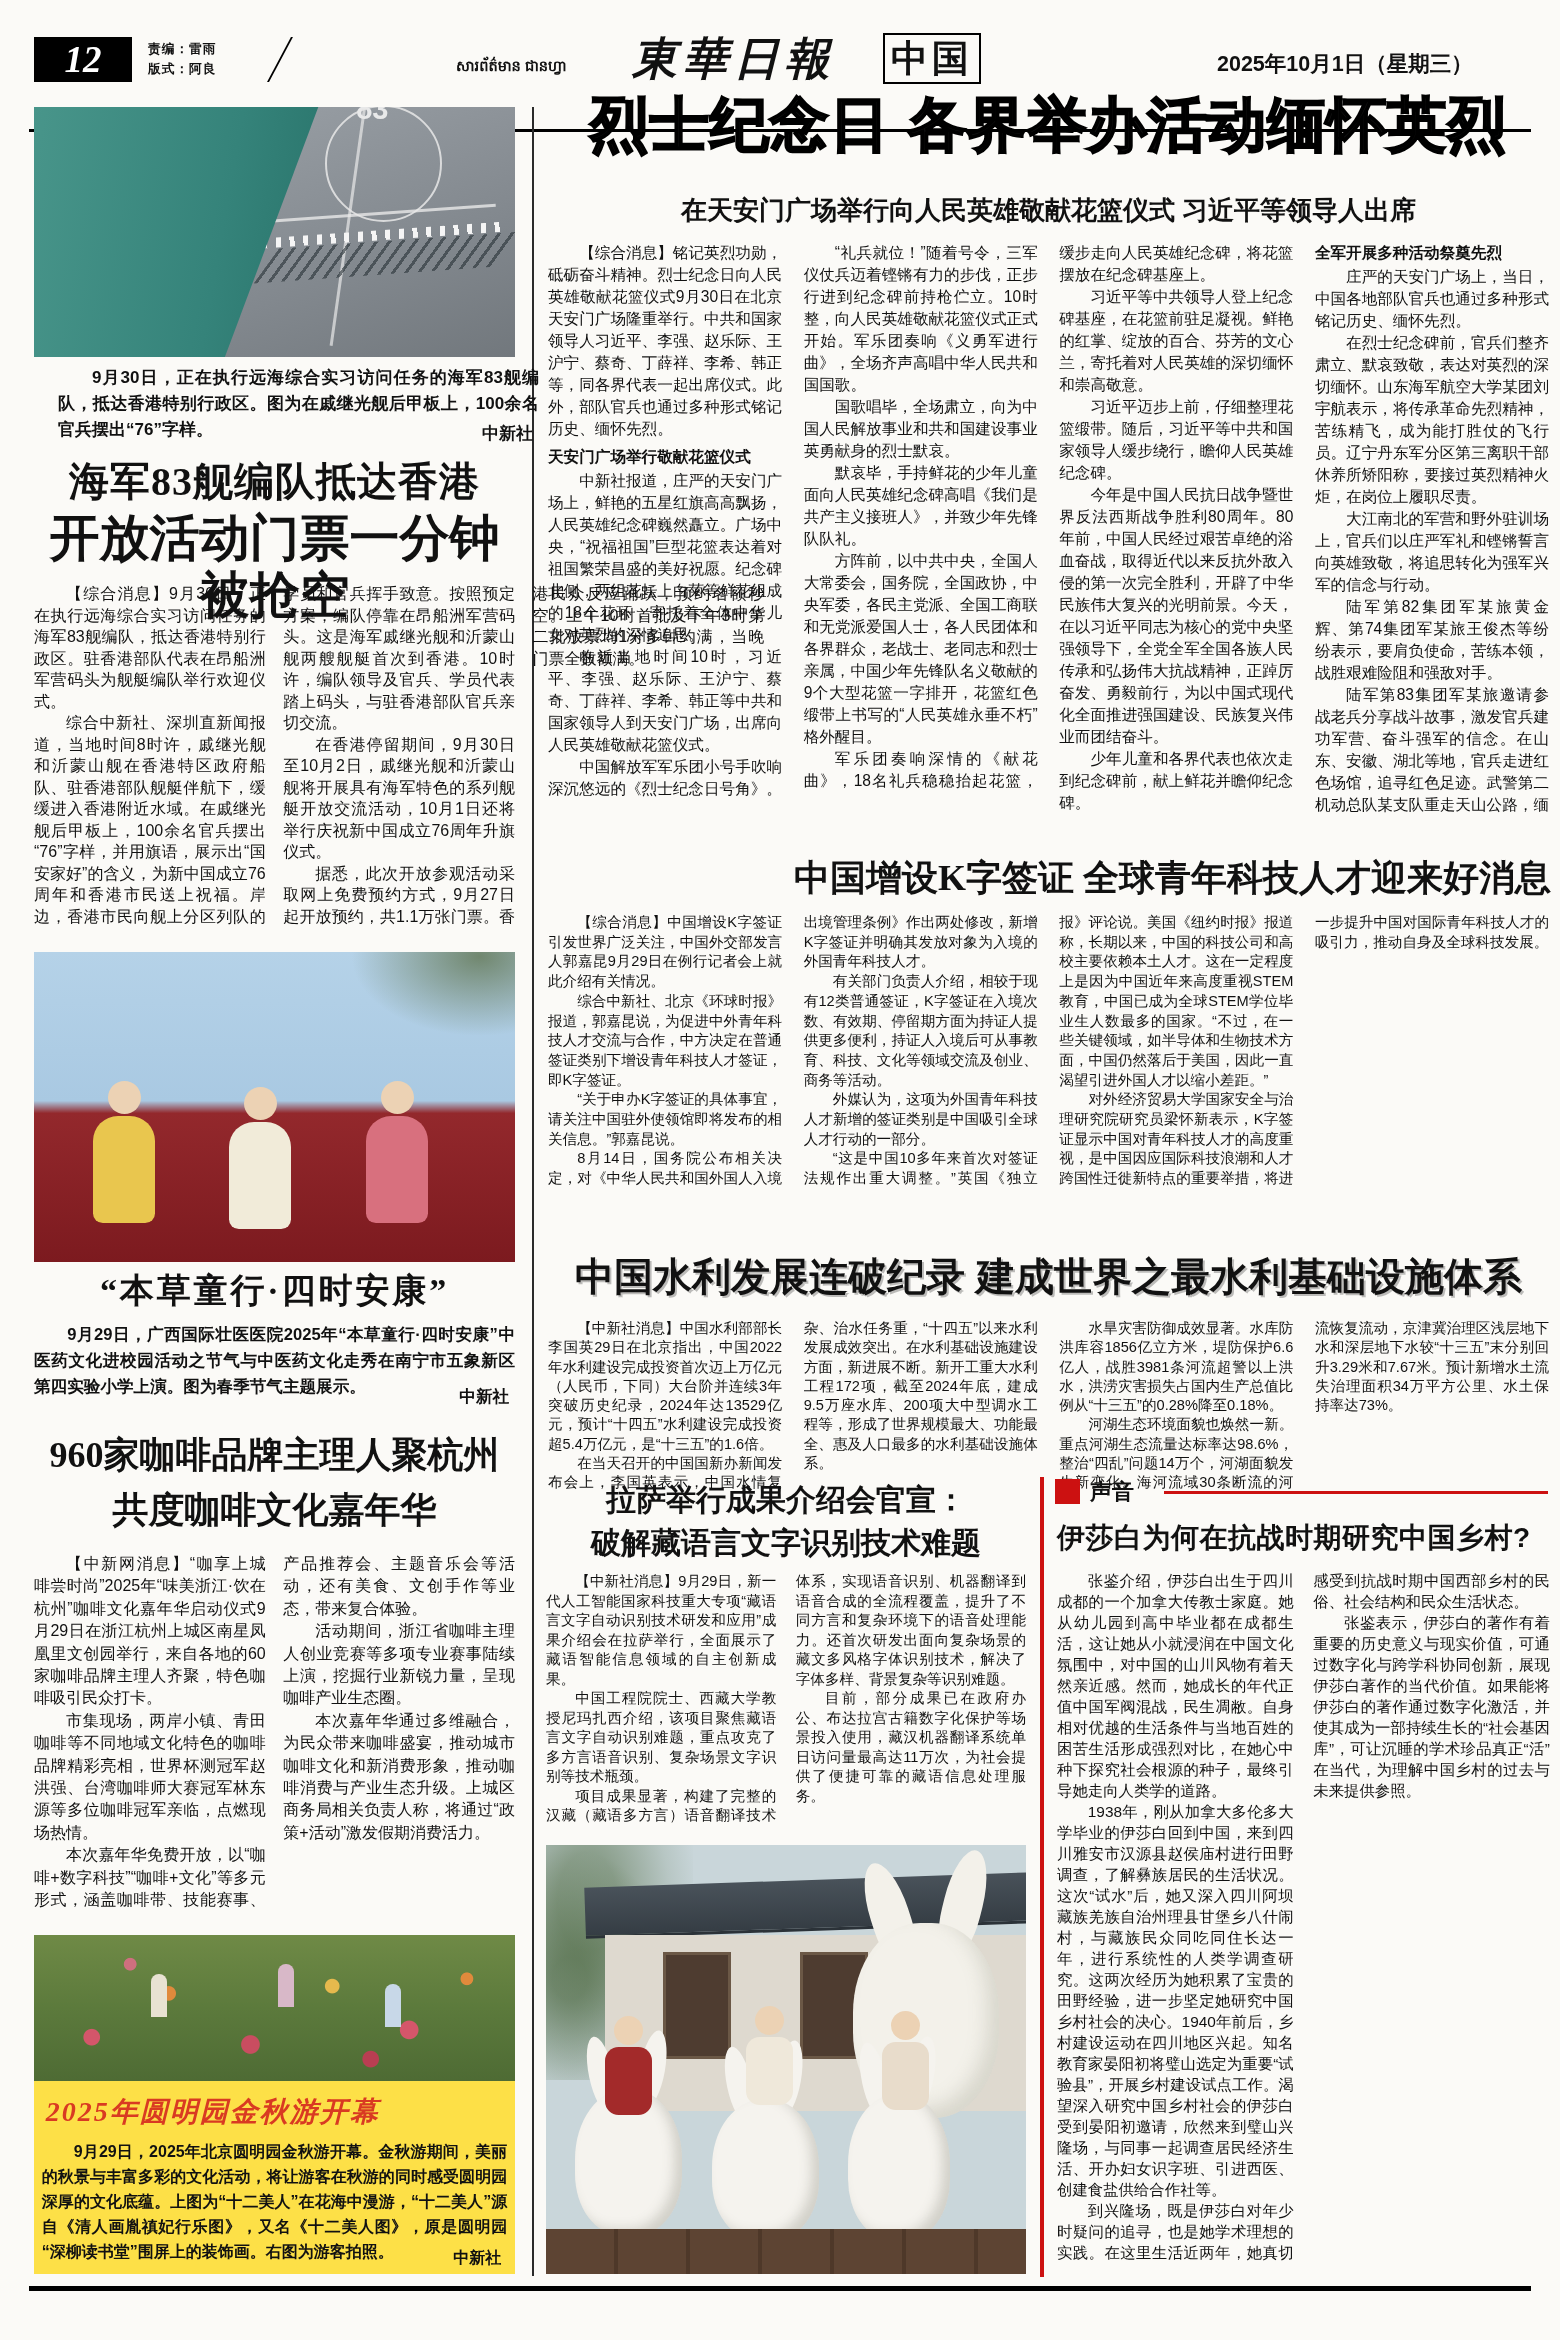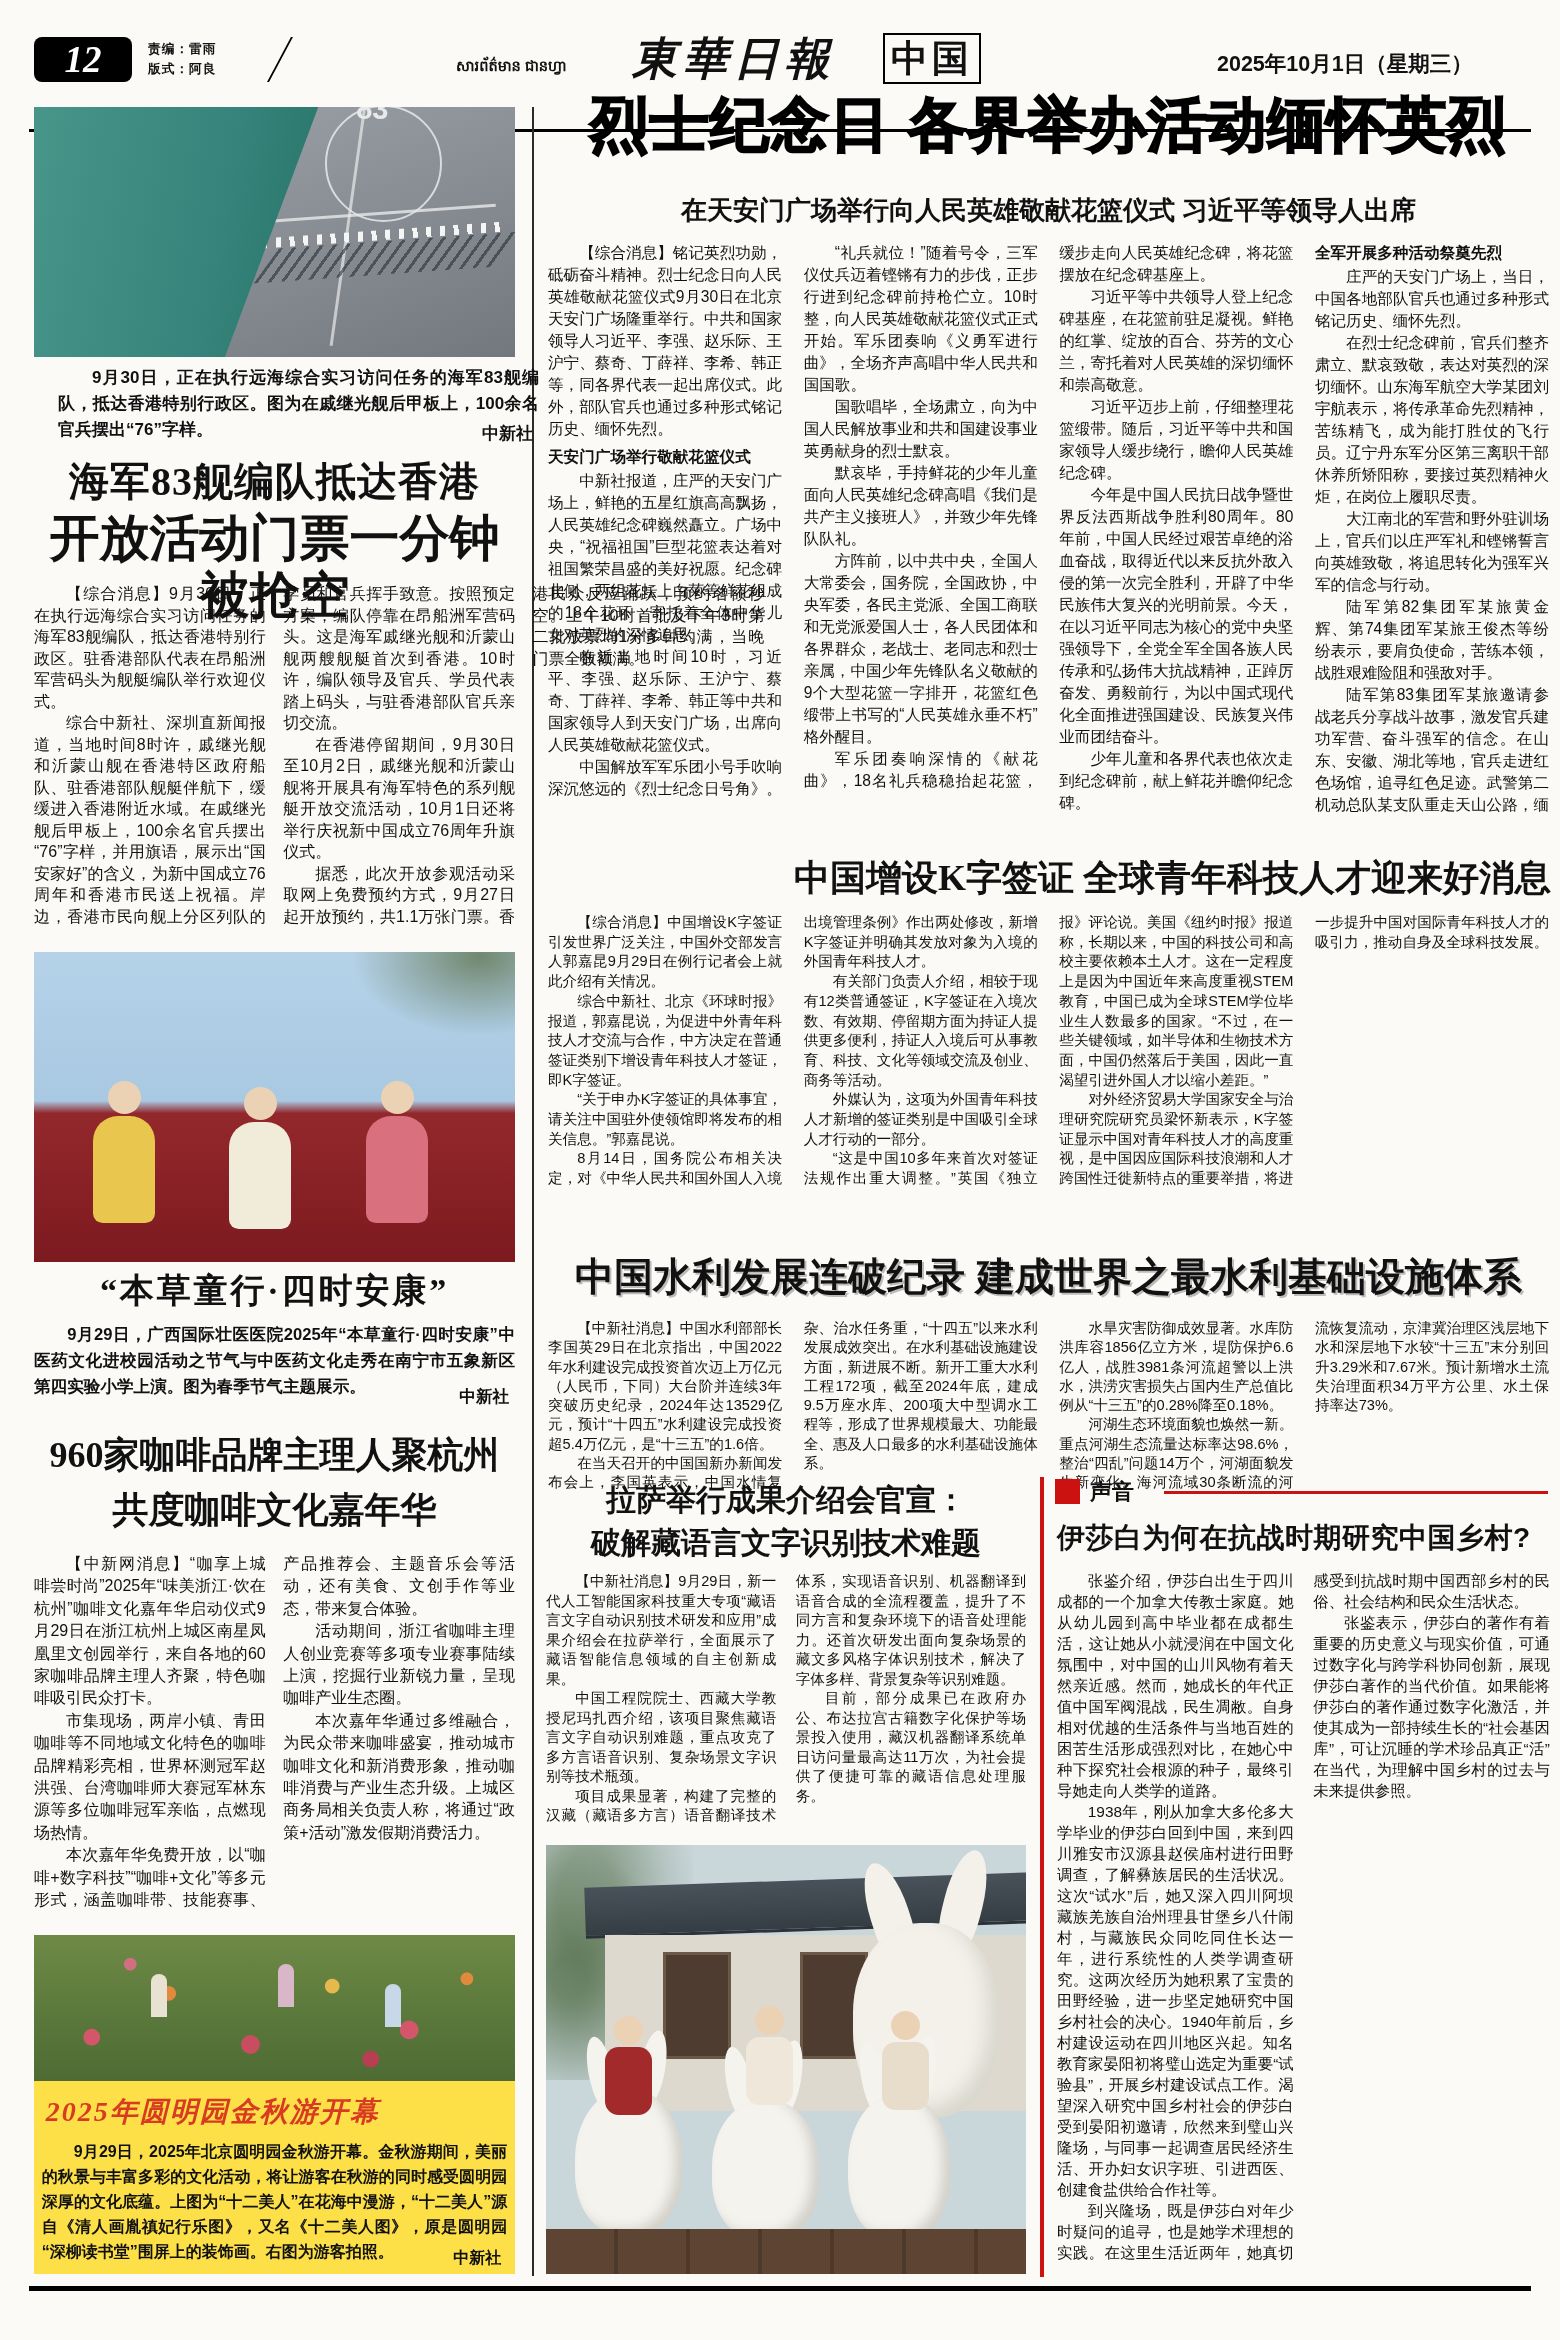--- a/index.html
+++ b/index.html
@@ -2,21 +2,21 @@
 <html lang="zh"><head>
 <meta charset="utf-8">
 <style>
   * { margin:0; padding:0; box-sizing:border-box; }
   body { background:#888; font-family:"Liberation Sans","DejaVu Sans",sans-serif; }
   .page { position:relative; width:1560px; height:2341px; background:#fbfaf7; margin:0 auto; overflow:hidden; color:#111; }
 
   
   .hdr { position:absolute; left:0; top:35px; width:1560px; height:55px; }
   .pagenum-box { position:absolute; left:34px; top:2px; width:98px; height:45px; background:#000; color:#fff;
-    font:italic 900 37px "Liberation Serif",serif; text-align:center; line-height:45px;border-radius:8px; }
+    font:italic 900 37px "Liberation Serif",serif; text-align:center; line-height:45px; }
   .pagenum-slant { position:absolute; left:125px; top:2px; width:156px; height:45px; border-right:2px solid #000; transform:skewX(-28deg); }
   .ed { position:absolute; left:148px; font-size:12.7px; font-weight:700; letter-spacing:1px; }
   .ed1 { top:5.9px; } .ed2 { top:26px; }
   .khmer { position:absolute; left:456px; top:21.5px; font-size:14.6px; font-weight:700; }
   .masthead { position:absolute; left:632px; top:-5.9px; font-family:"DejaVu Serif","Liberation Serif",serif; font-style:italic; font-weight:900; font-size:45px; letter-spacing:5.9px; }
   .section-box { position:absolute; left:883px; top:-2px; border:2.9px solid #000; padding:0 5.9px; font-size:37px; font-weight:900; letter-spacing:3.9px; line-height:47px; }
   .hdr-date { position:absolute; left:1217px; top:13.7px; font-size:21.5px; font-weight:700; }
   .hdr-rule { position:absolute; left:29px; top:94px; width:1502px; height:2.9px; background:#000; }
 
   

